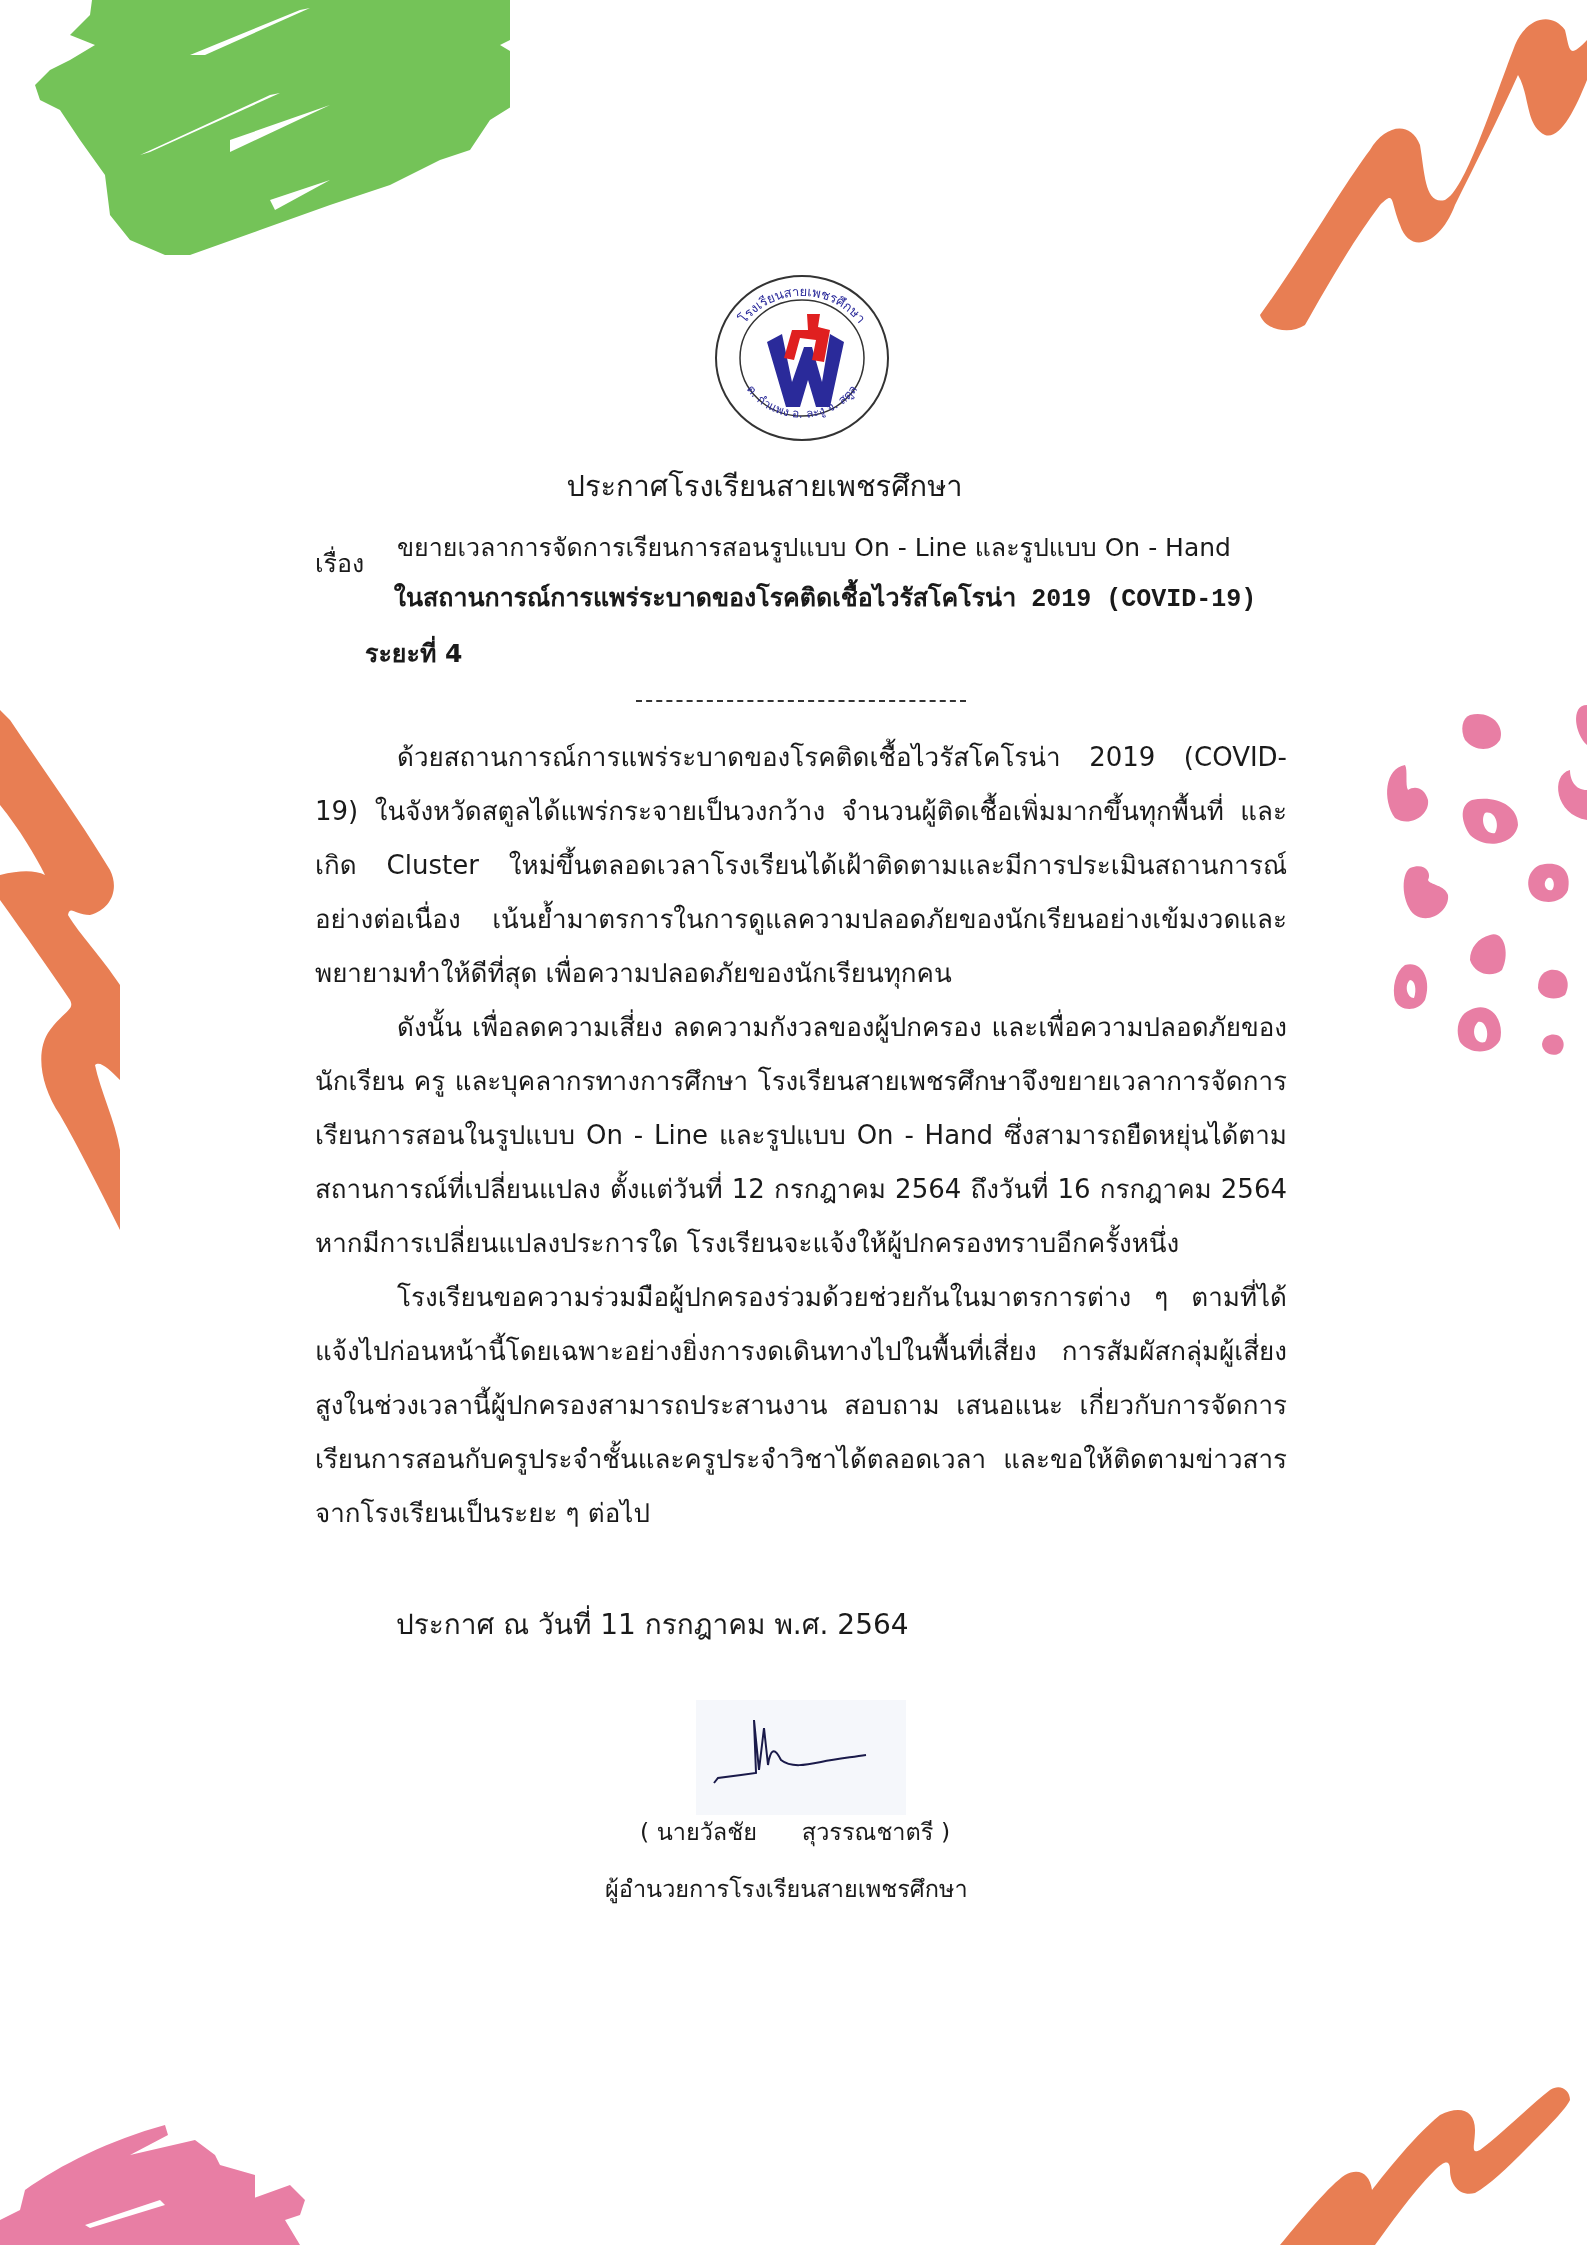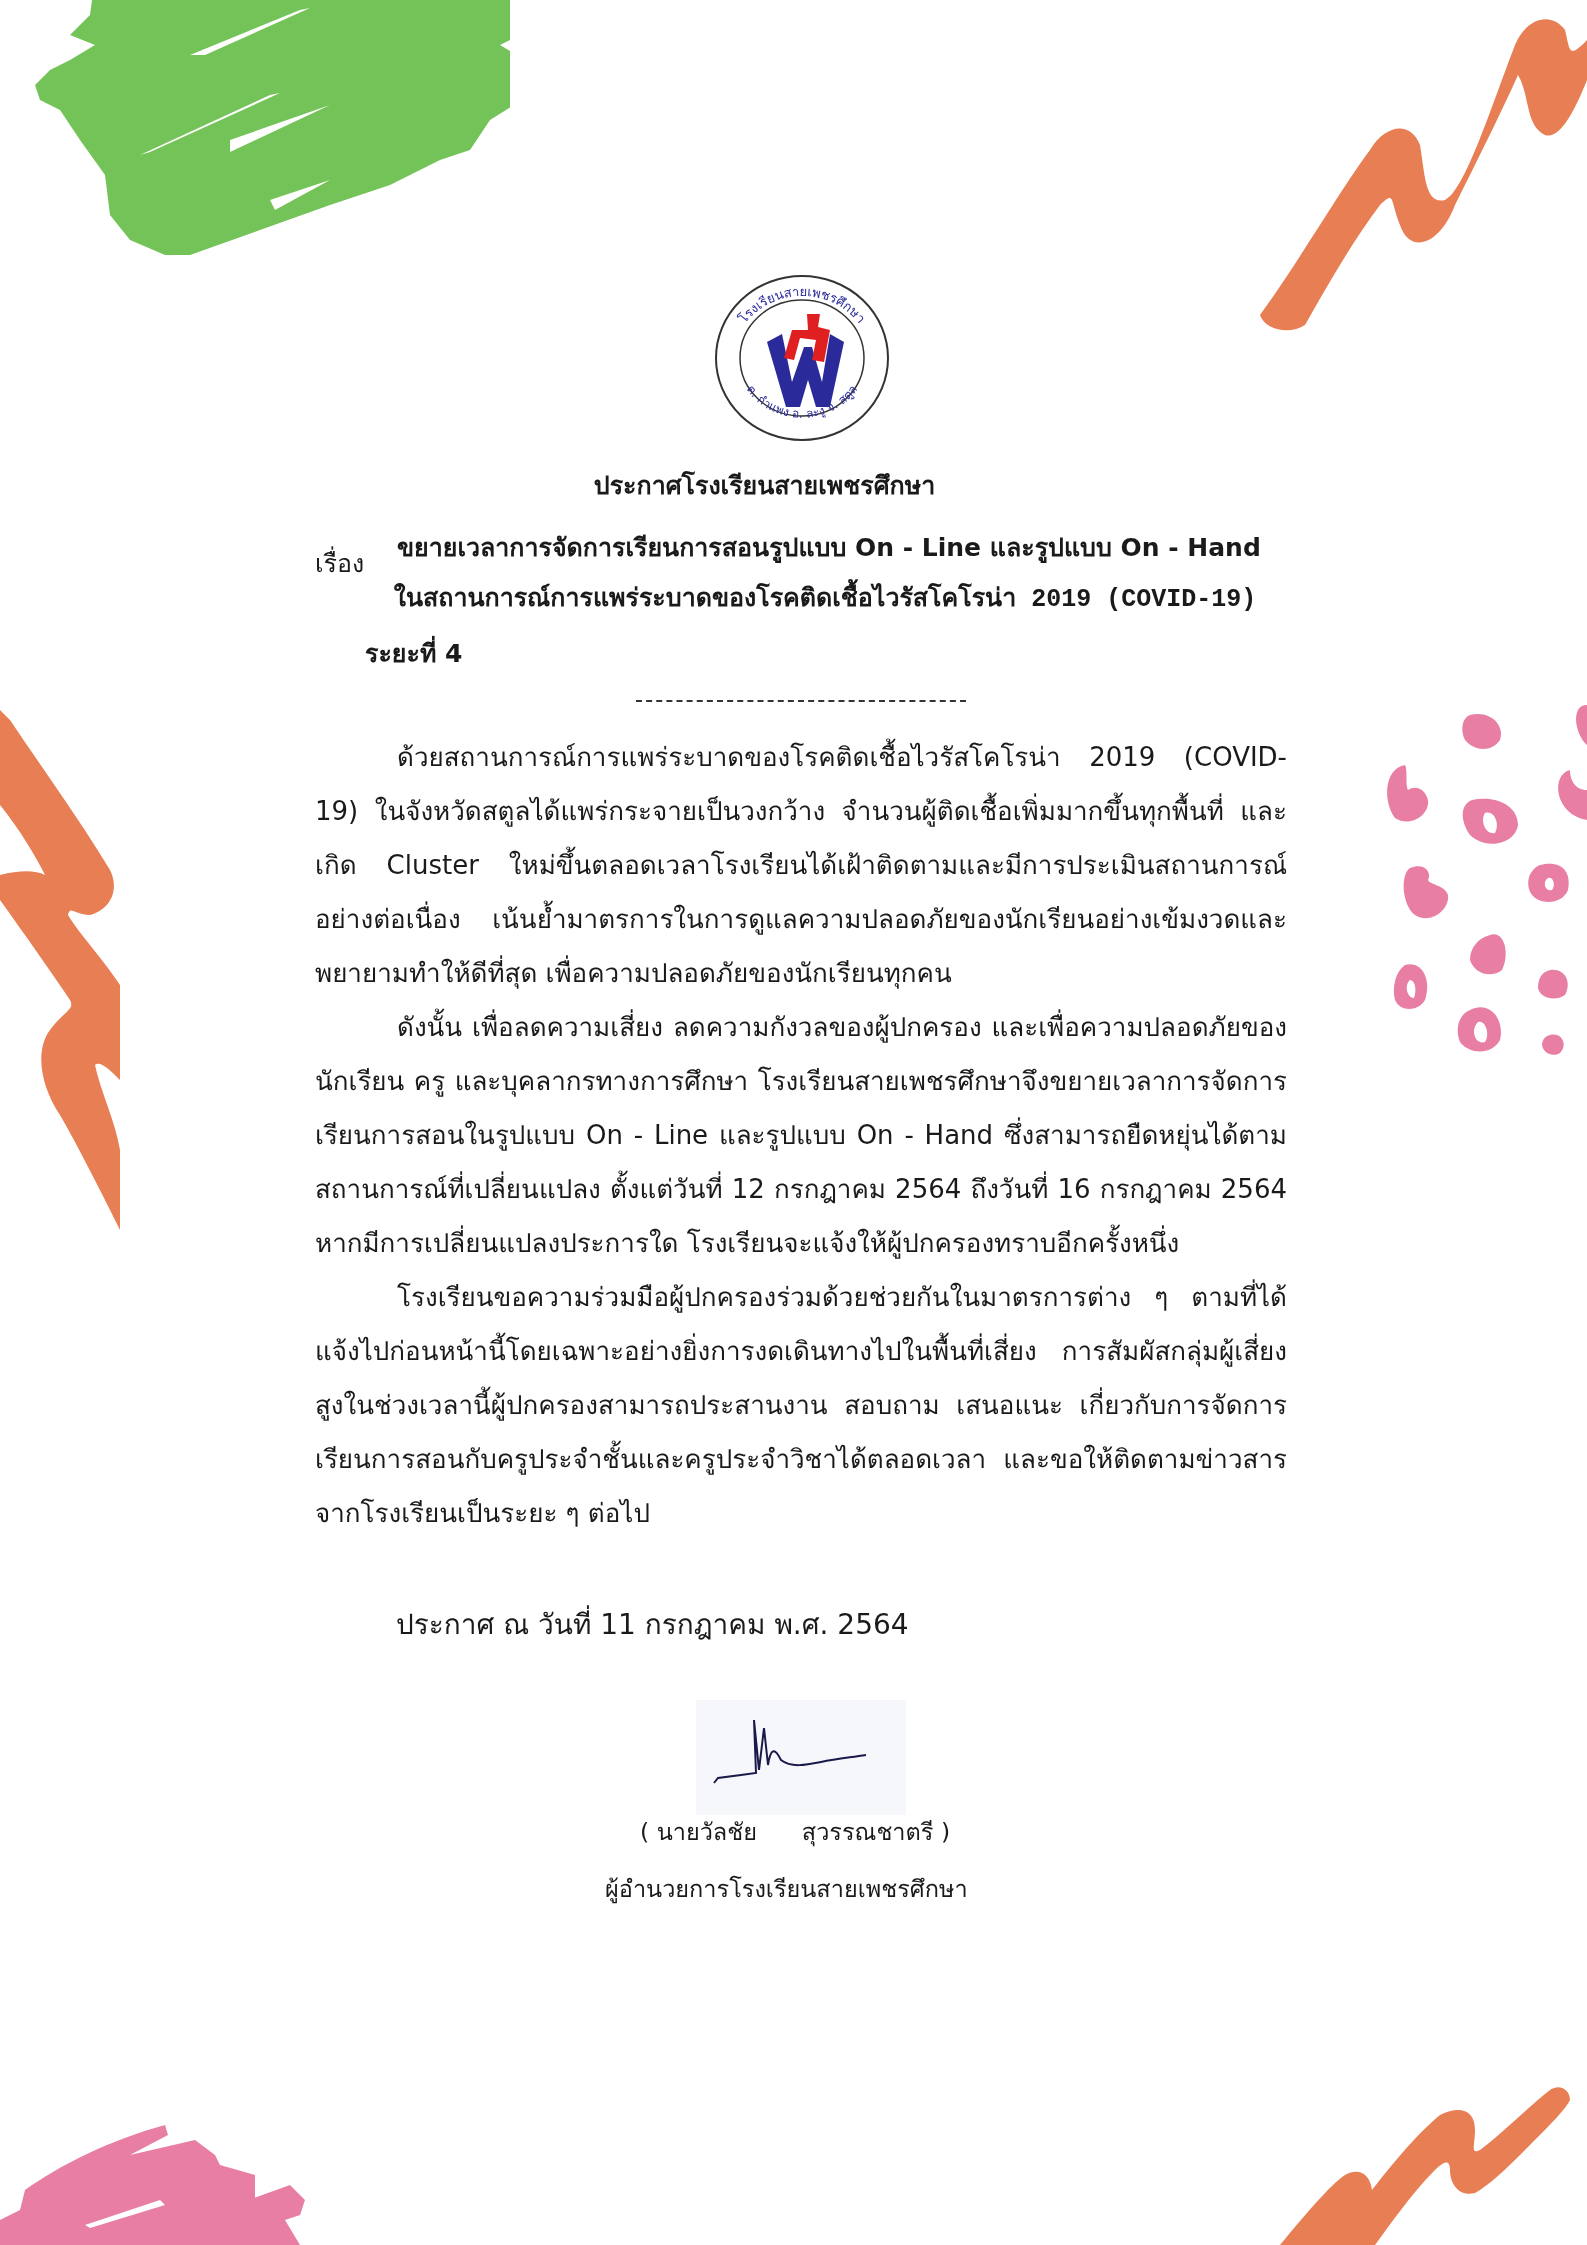--- a/index.html
+++ b/index.html
@@ -11,28 +11,28 @@
     .deco { position: absolute; }
     .deco svg { display: block; width: 100%; height: 100%; }
 
     .logo {
       position: absolute; left: 712px; top: 272px; width: 180px; height: 172px;
     }
     .logo svg { width: 100%; height: 100%; }
 
     .header-title {
       position: absolute; left: 0; width: 1529px; top: 468px;
-      text-align: center; font-size: 25px; line-height: 36px; font-weight: bold;
+      text-align: center; font-size: 29px; line-height: 36px;
     }
     .subject {
       position: absolute; left: 315px; top: 522px; width: 980px;
       font-size: 25px; line-height: 52px;
     }
     .subject .label { position: absolute; left: 0; top: 16px; font-weight: normal; }
-    .subject .line1 { position: absolute; left: 82px; top: 0; font-weight: bold; white-space: nowrap; }
+    .subject .line1 { position: absolute; left: 82px; top: 0; font-weight: normal; white-space: nowrap; }
     .subject .line2 { position: absolute; left: 0; width: 980px; top: 52px; text-align: center; padding-left: 40px; box-sizing: border-box; font-weight: bold; white-space: nowrap; font-family: Liberation Mono, monospace; }
     .subject .line3 { position: absolute; left: 0; width: 980px; top: 106px; text-align: left; padding-left: 50px; box-sizing: border-box; font-weight: bold; }
 
     .rule {
       position: absolute; left: 636px; top: 700px; width: 330px; height: 0;
       border-top: 2px dashed #333;
     }
 
     .body-text {
       position: absolute; left: 315px; top: 730px; width: 972px;

